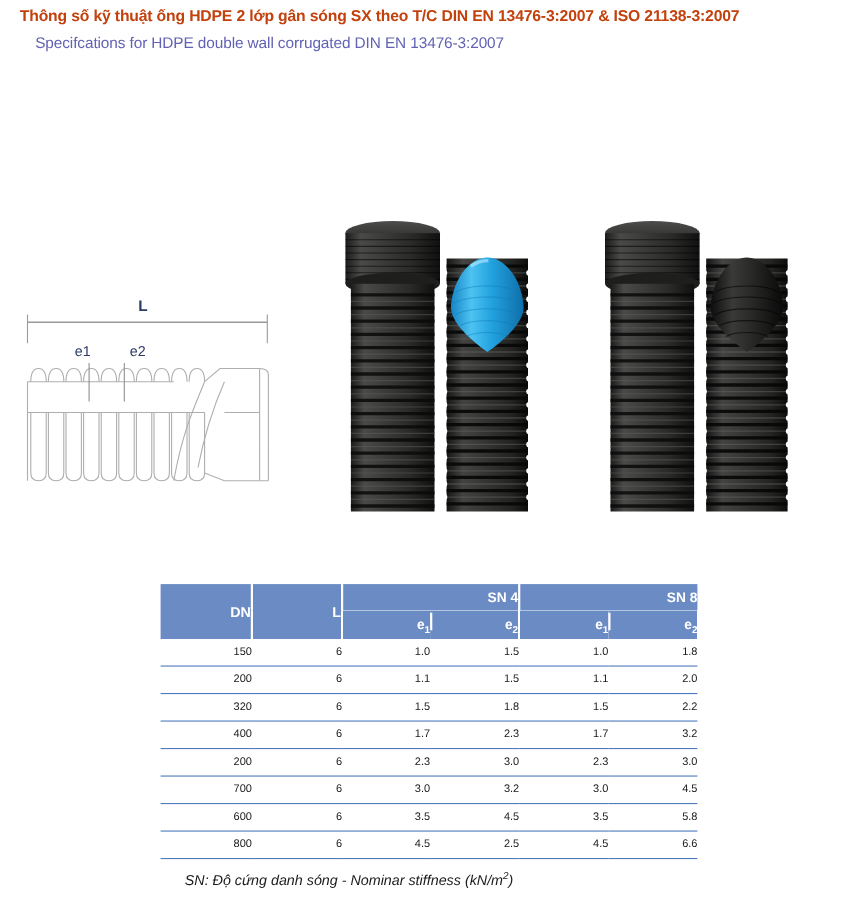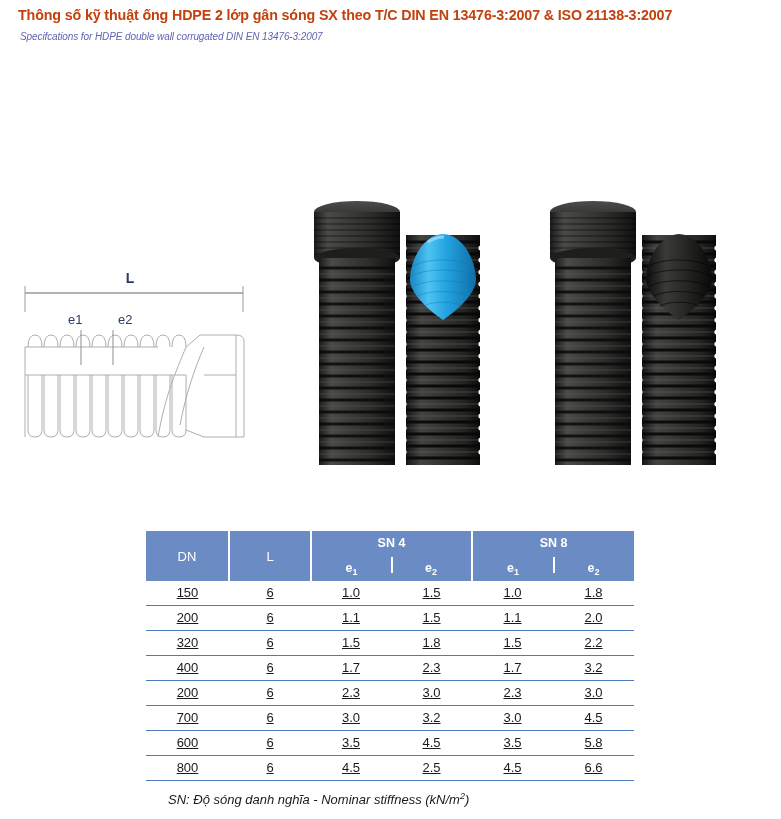--- a/index.html
+++ b/index.html
@@ -28,24 +28,23 @@
     top: 7px;
     width: 760px;
     font-size: 14.3px;
     font-weight: bold;
     color: #c2410c;
     letter-spacing: -0.15px;
     white-space: nowrap;
   }
   #subtitle {
     position: absolute;
-    left: 20px;
+    left: 32px;
     top: 31px;
-    font-size: 10px;
-    font-style: italic;
+    font-size: 14px;
     color: #6262b4;
     letter-spacing: -0.1px;
     white-space: nowrap;
   }
 
   
   #drawing {
     position: absolute;
     left: 8px;
     top: 262px;
@@ -72,20 +71,21 @@
     width: 488px;
   }
   table.spec {
     border-collapse: collapse;
     width: 488px;
     table-layout: fixed;
   }
   table.spec th, table.spec td {
     padding: 0;
     margin: 4px;
+    text-align: right;
   }
   .hd-group {
     background: #6b8bc4;
     color: #ffffff;
     font-weight: bold;
     font-size: 12.5px;
     text-align: center;
     height: 24px;
     border-right: 2px solid #ffffff;
     vertical-align: middle;
@@ -105,42 +105,41 @@
     content: "";
     position: absolute;
     left: 0; top: 2px;
     width: 2px; height: 16px;
     background: #ffffff;
   }
   .hd-sub.grp-end { border-right: 2px solid #ffffff; }
   .hd-tall {
     background: #6b8bc4;
     color: #ffffff;
-    font-weight: normal;
+    font-weight: bold;
     font-size: 13px;
     text-align: center;
     vertical-align: middle;
     border-right: 2px solid #ffffff;
   }
   sub {
     font-size: 9px;
     vertical-align: baseline;
     position: relative;
     top: 3px;
   }
   
   td.cell {
     text-align: center;
-    font-size: 13px;
+    font-size: 10px;
     color: #1a1a1a;
     height: 24px;
     line-height: 24px;
     border-bottom: 1.6px solid #4d79bd;
     background: #ffffff;
-    text-decoration: underline;
   }
   tr.row:first-child td.cell { border-top: none; }
   #table-footnote {
     position: absolute;
     left: 168px;
     top: 791px;
     font-size: 13px;
     font-style: italic;
     color: #1a1a1a;
     white-space: nowrap;
@@ -697,14 +696,14 @@
           <td class="cell">4.5</td>
           <td class="cell">2.5</td>
           <td class="cell">4.5</td>
           <td class="cell">6.6</td>
         </tr>
       </tbody>
   </table>
 </div>
 
 <div id="table-footnote">
-  <span>SN: Độ sóng danh nghĩa - Nominar stiffness (kN/m</span><span class="sup">2</span><span>)</span>
+  <span>SN: Độ cứng danh sóng - Nominar stiffness (kN/m</span><span class="sup">2</span><span>)</span>
 </div>
 
 </body></html>

